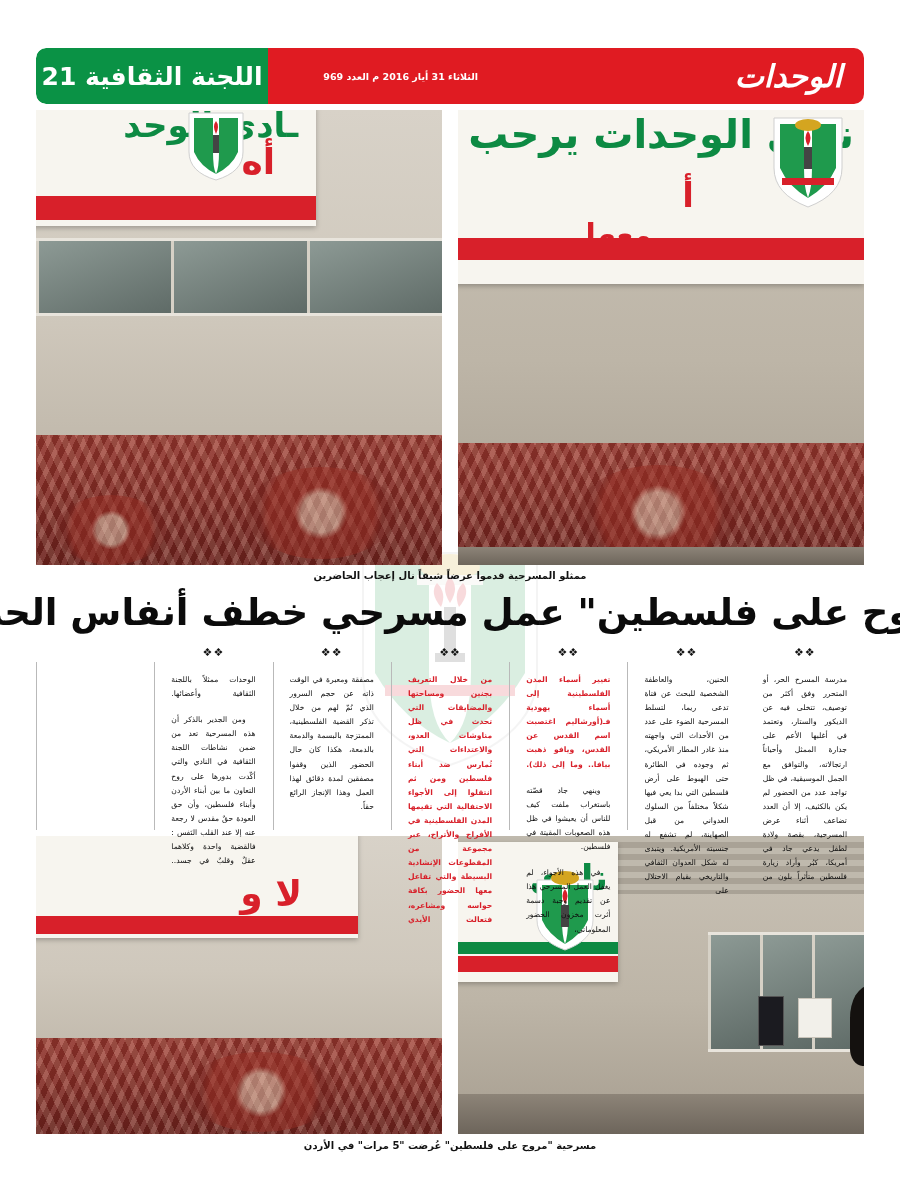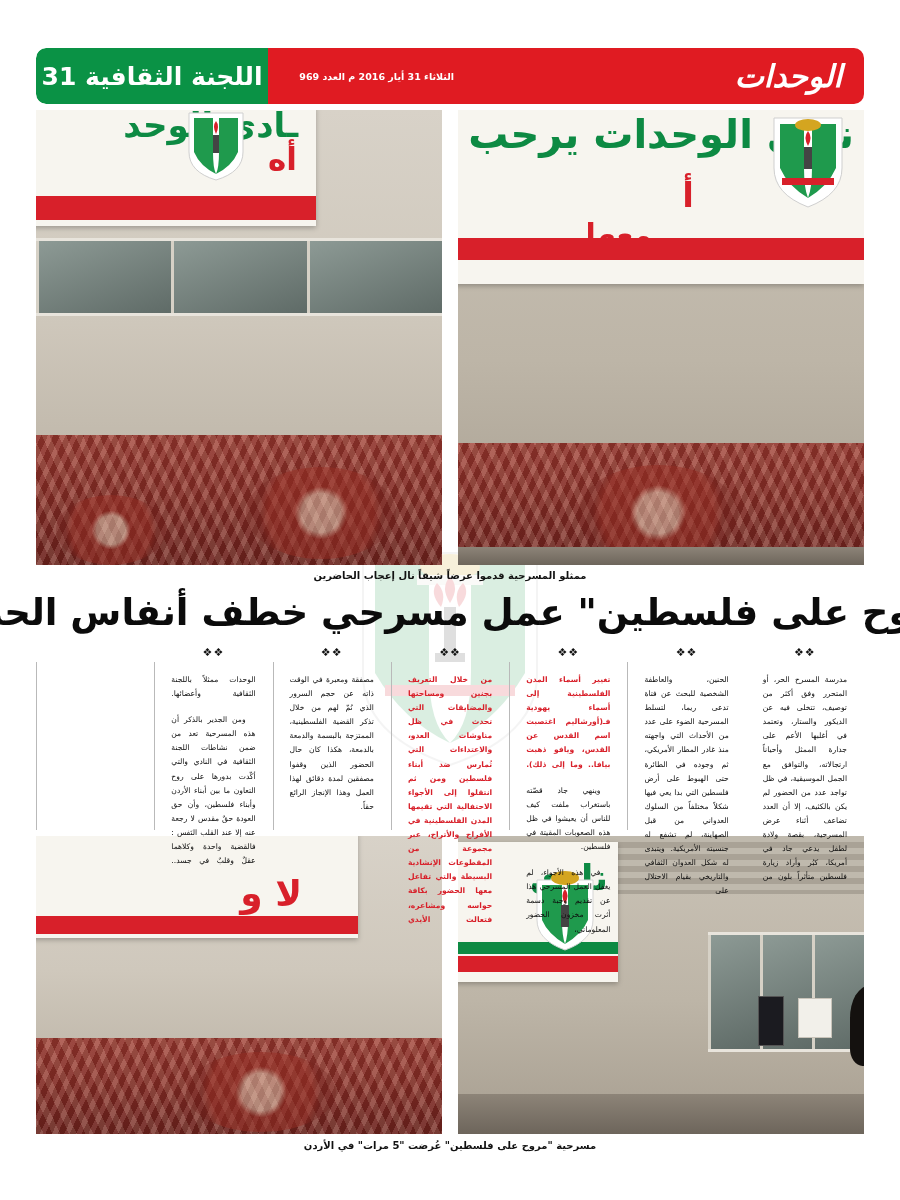--- a/index.html
+++ b/index.html
@@ -36,21 +36,21 @@
     font-size: 31px;
     font-weight: bold;
     font-style: italic;
     letter-spacing: -1px;
     padding-right: 22px;
     line-height: 1;
     white-space: nowrap;
   }
   .masthead-date {
     position: absolute;
-    right: 410px;
+    right: 386px;
     top: 50%;
     transform: translateY(-50%);
     color: #ffffff;
     font-size: 9.5px;
     font-weight: bold;
     white-space: nowrap;
   }
   .masthead-green {
     width: 232px;
     background: #0a9245;
@@ -276,21 +276,21 @@
 </style>
 </head>
 <body>
 
 <div class="masthead">
   <div class="masthead-red">
     <div class="masthead-logo">الوحدات</div>
     <div class="masthead-date">الثلاثاء 31 أيار 2016 م العدد 969</div>
   </div>
   <div class="masthead-green">
-    <div class="masthead-section">اللجنة الثقافية 31</div>
+    <div class="masthead-section">اللجنة الثقافية 21</div>
   </div>
 </div>
 
 <svg class="watermark" viewBox="0 0 190 225">
   <path d="M8 8 H182 V130 Q182 190 95 220 Q8 190 8 130 Z" fill="#ffffff" stroke="#bdbdbd" stroke-width="2"></path>
   <path d="M20 20 H74 V128 Q74 178 95 198 Q48 176 20 128 Z" fill="#1f9a4d"></path>
   <path d="M170 20 H116 V128 Q116 178 95 198 Q142 176 170 128 Z" fill="#1f9a4d"></path>
   <ellipse cx="95" cy="22" rx="30" ry="13" fill="#d4a520"></ellipse>
   <rect x="62" y="30" width="66" height="10" fill="#e6e2d8"></rect>
   <path d="M95 58 q-10 -16 0 -26 q10 10 0 26 Z" fill="#d8202a"></path>
@@ -306,21 +306,21 @@
     <div class="wall"></div>
     <div class="window-band" style="top:128px;height:78px;">
       <div class="win-grid">
           <div></div>
           <div></div>
           <div></div>
         </div>
     </div>
     <div class="banner" style="left:-10px;top:-4px;width:290px;height:120px;">
       <div class="banner-text-green" style="right:18px;top:2px;font-size:34px;">ـادي الوحد</div>
-      <div class="banner-text-red" style="right:19px;top:38px;font-size:31px;">أه</div>
+      <div class="banner-text-red" style="right:41px;top:38px;font-size:36px;">أه</div>
       <div class="banner-stripe" style="bottom:6px;height:24px;"></div>
       <svg class="crest-mini" style="left:160px;top:4px;width:60px;height:72px;" viewBox="0 0 60 72">
         <path d="M3 3 H57 V42 Q57 62 30 70 Q3 62 3 42 Z" fill="#ffffff" stroke="#cfcfcf"></path>
         <path d="M8 8 H27 V42 Q27 58 30 64 Q14 56 8 42 Z" fill="#1f9a4d"></path>
         <path d="M52 8 H33 V42 Q33 58 30 64 Q46 56 52 42 Z" fill="#1f9a4d"></path>
         <path d="M30 24 q-4 -8 0 -13 q4 5 0 13 Z" fill="#d8202a"></path>
         <rect x="27" y="25" width="6" height="18" fill="#444"></rect>
       </svg>
     </div>
     <div class="carpet" style="height:130px;">

